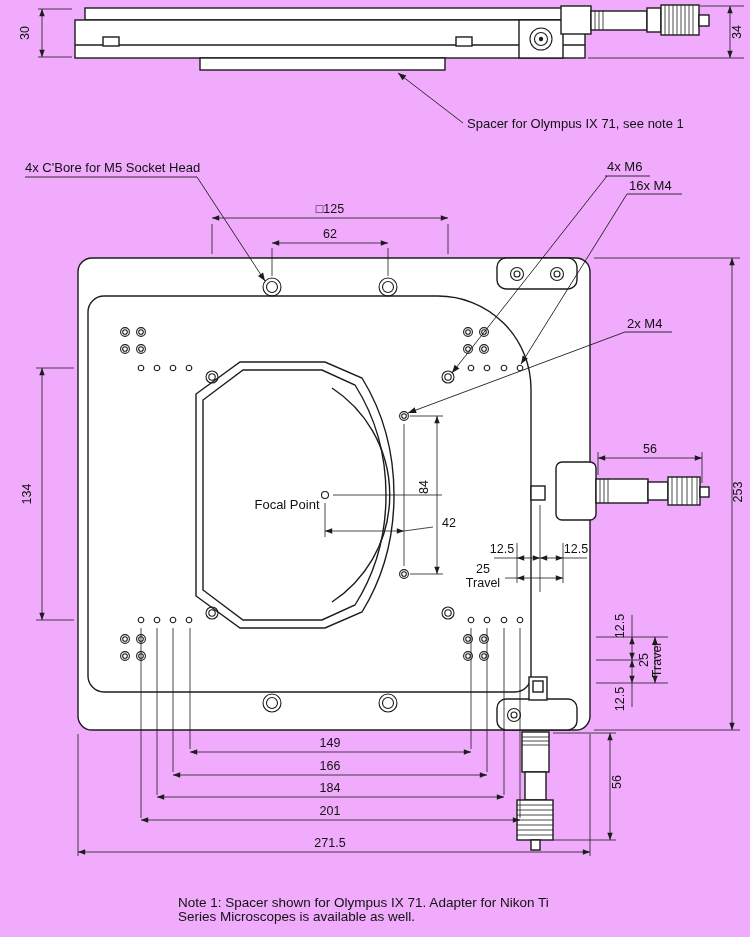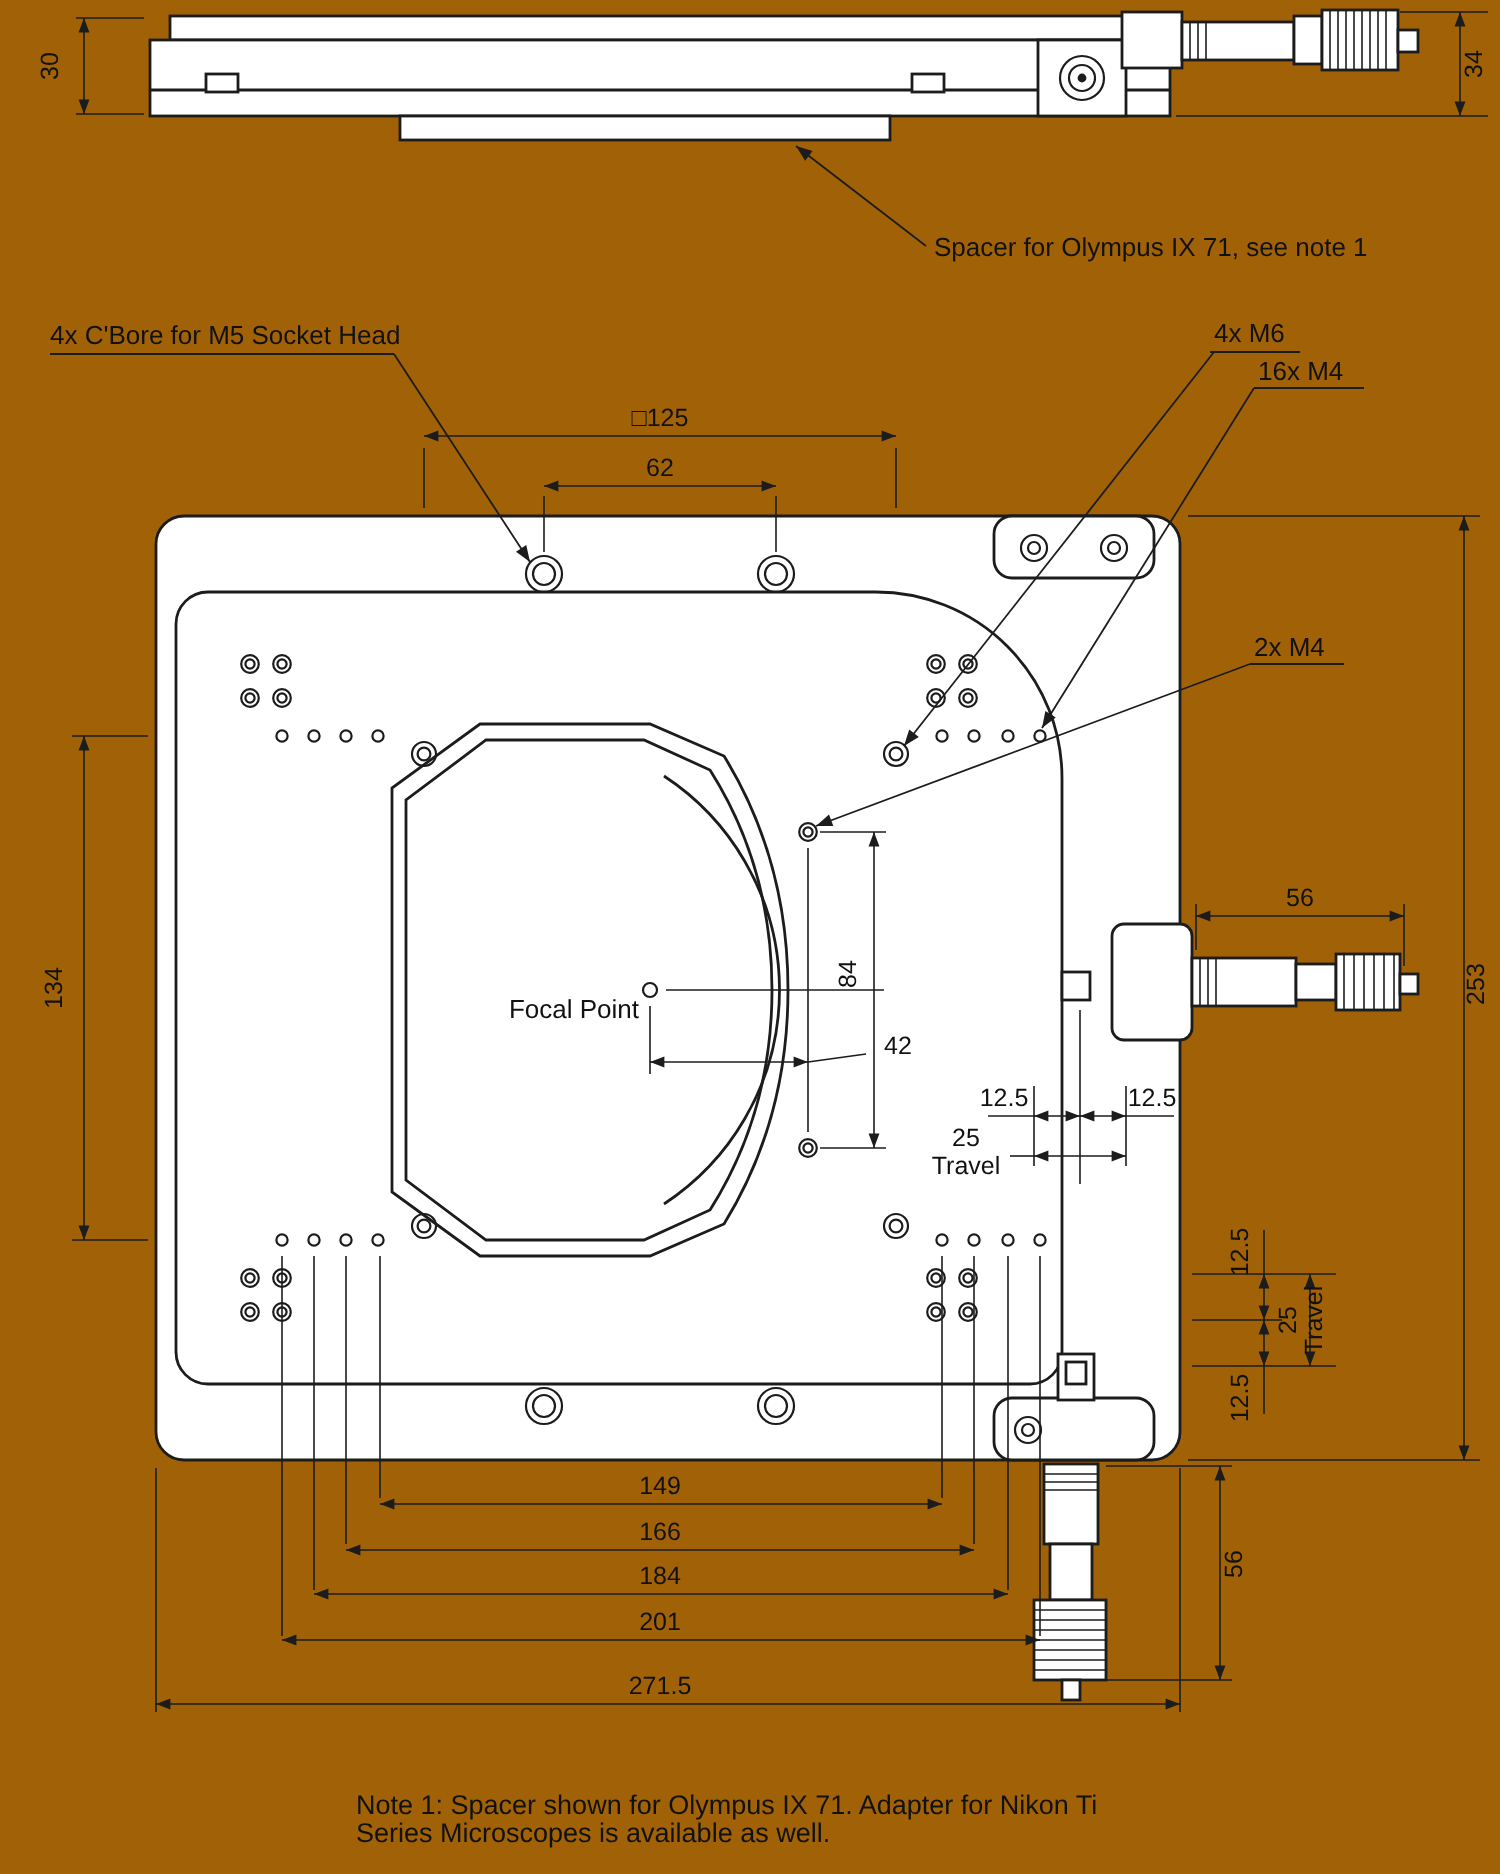--- a/index.html
+++ b/index.html
@@ -1,16 +1,16 @@
 <!DOCTYPE html>
 <html><head>
 <meta charset="utf-8">
 <style>
   html,body{margin:0;padding:0;background:#ffffff;}
-  #stage{position:relative;width:750px;height:937px;background:#a16207;overflow:hidden;}
+  #stage{position:relative;width:750px;height:937px;background:#f0abfc;overflow:hidden;}
   svg{position:absolute;left:0;top:0;}
   svg text{font-family:"Liberation Sans",sans-serif;font-size:12.5px;fill:#111;}
   svg text.cap{font-size:13px;}
   svg text.note{font-size:13.5px;}
   .mid{text-anchor:middle;}
   .o{fill:#ffffff;stroke:#1c1c1c;stroke-width:1.4;}
   .on{fill:none;stroke:#1c1c1c;stroke-width:1.4;}
   .h{fill:none;stroke:#1c1c1c;stroke-width:1.1;}
   .t{fill:none;stroke:#1c1c1c;stroke-width:0.8;}
   .tl{fill:none;stroke:#1c1c1c;stroke-width:0.9;}

